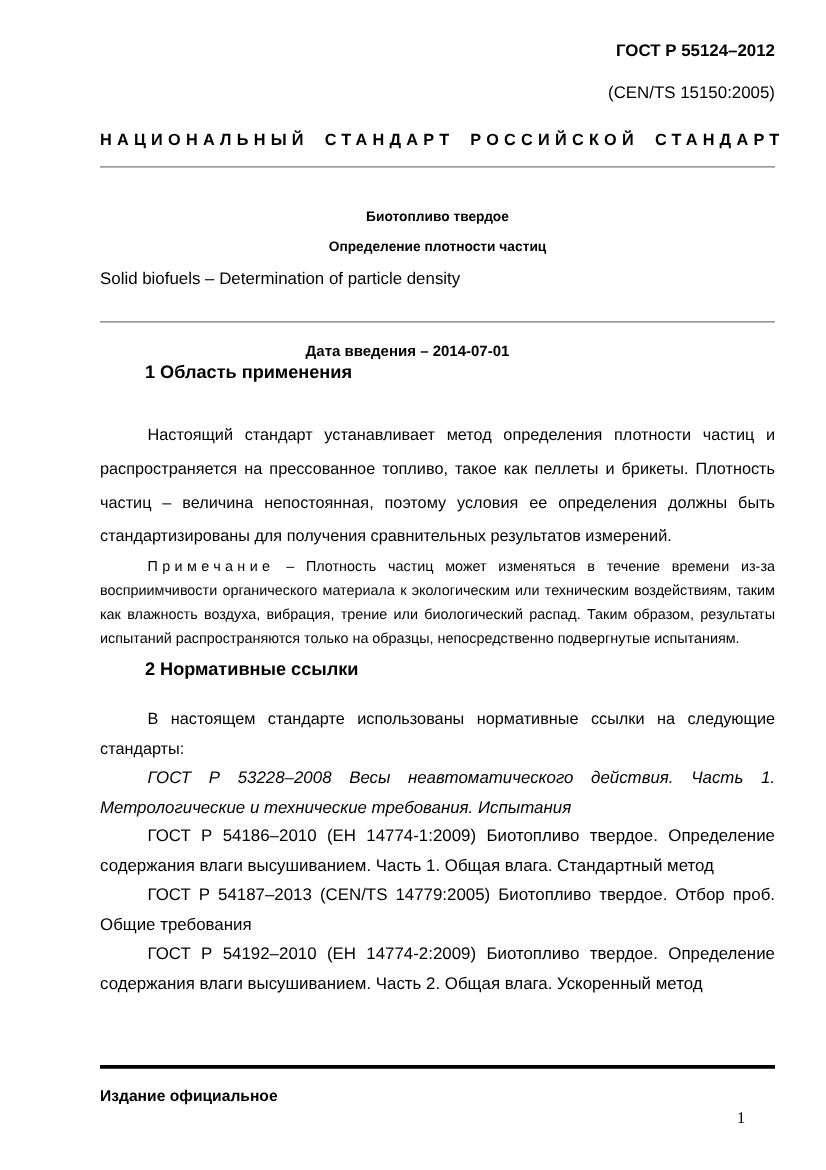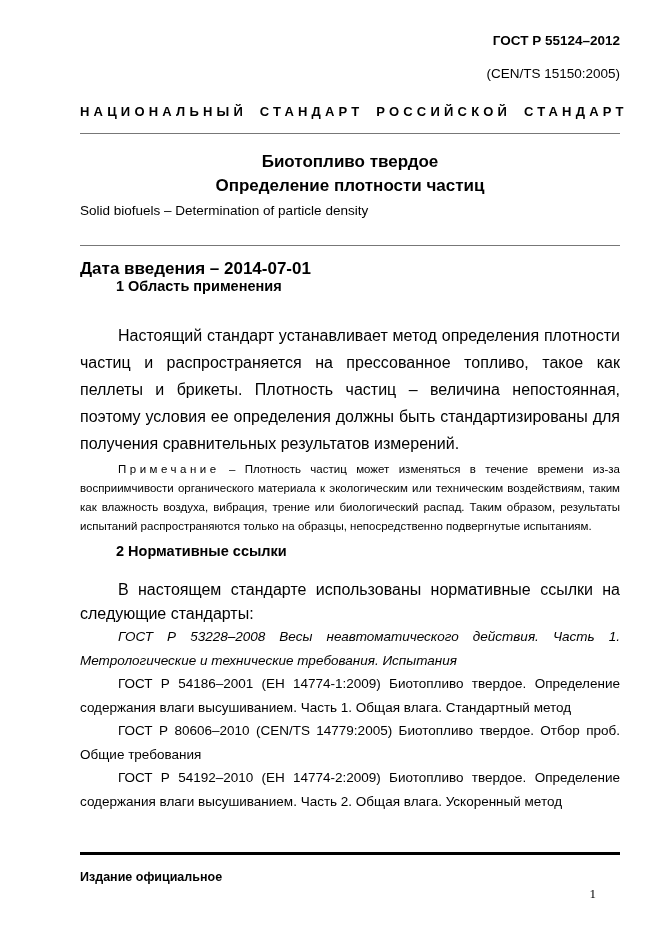--- a/index.html
+++ b/index.html
@@ -15,31 +15,31 @@
 
   .doc-number   { margin-top:33px; text-align:right; font-weight:bold; font-size:13.5px; line-height:16px; }
   .doc-ref      { margin-top:17px; text-align:right; font-weight:normal; font-size:13.5px; line-height:16px; }
   .standard-type{ margin-top:22px; font-weight:bold; font-size:13px; line-height:16px;
                   letter-spacing:4.2px; word-spacing:5px; white-space:nowrap; }
 
   .rule   { border:none; border-top:1px solid #777; height:0; margin:0; }
   .rule-1 { margin-top:13px; }
   .rule-2 { margin-top:26px; }
 
-  .title-ru { margin-top:16px; text-align:center; font-weight:bold; font-size:17px; line-height:24px; }
+  .title-ru { margin-top:28px; text-align:center; font-weight:bold; font-size:11px; line-height:24px; }
   .title-en { margin-top:5px;  text-align:left; font-size:13.5px; line-height:16px; }
 
-  .effective-date { margin-top:15px; text-align:left; padding-right:48px;
-                    font-weight:bold; font-size:17px; line-height:16px; }
+  .effective-date { margin-top:15px; text-align:center; padding-right:48px;
+                    font-weight:bold; font-size:12px; line-height:16px; }
 
   .section-heading { font-weight:bold; font-size:14.5px; line-height:18px; margin:0; padding-left:36px; }
   .h1 { }
   .h2 { margin-top:6px; }
 
-  .body-p { margin:0; font-size:16px; text-align:justify; text-indent:38px; }
+  .body-p { margin:0; font-size:13px; text-align:justify; text-indent:38px; }
   .p1  { margin-top:27px; line-height:27px; }
   .note{ margin:0; font-size:11.5px; line-height:19px; text-align:justify; text-indent:38px; padding-top:3px; }
   .note-label { letter-spacing:3.5px; }
   .p2  { margin-top:18px; line-height:23.5px; }
   .ref { margin:0; font-size:13.5px; line-height:23.5px; text-align:justify; text-indent:38px; }
   .ref-italic { font-style:italic; }
 
   .footer { position:absolute; left:80px; top:852px; width:540px;
             border-top:3px solid #000; }
   .edition-note { font-weight:bold; font-size:12.5px; line-height:15px; padding-top:15px; }
@@ -72,22 +72,22 @@
 
     <p class="body-p p1">Настоящий стандарт устанавливает метод определения плотности частиц и распространяется на прессованное топливо, такое как пеллеты и брикеты. Плотность частиц – величина непостоянная, поэтому условия ее определения должны быть стандартизированы для получения сравнительных результатов измерений.</p>
 
     <p class="note"><span class="note-label">Примечание</span><span> – Плотность частиц может изменяться в течение времени из-за восприимчивости органического материала к экологическим или техническим воздействиям, таким как влажность воздуха, вибрация, трение или биологический распад. Таким образом, результаты испытаний распространяются только на образцы, непосредственно подвергнутые испытаниям.</span></p>
 
     <h2 class="section-heading h2">2 Нормативные ссылки</h2>
 
     <p class="body-p p2">В настоящем стандарте использованы нормативные ссылки на следующие стандарты:</p>
 
     <p class="ref ref-italic">ГОСТ Р 53228–2008 Весы неавтоматического действия. Часть 1. Метрологические и технические требования. Испытания</p>
-    <p class="ref">ГОСТ Р 54186–2001 (ЕН 14774-1:2009) Биотопливо твердое. Определение содержания влаги высушиванием. Часть 1. Общая влага. Стандартный метод</p>
-    <p class="ref">ГОСТ Р 80606–2010 (CEN/TS 14779:2005) Биотопливо твердое. Отбор проб. Общие требования</p>
+    <p class="ref">ГОСТ Р 54186–2010 (ЕН 14774-1:2009) Биотопливо твердое. Определение содержания влаги высушиванием. Часть 1. Общая влага. Стандартный метод</p>
+    <p class="ref">ГОСТ Р 54187–2013 (CEN/TS 14779:2005) Биотопливо твердое. Отбор проб. Общие требования</p>
     <p class="ref">ГОСТ Р 54192–2010 (ЕН 14774-2:2009) Биотопливо твердое. Определение содержания влаги высушиванием. Часть 2. Общая влага. Ускоренный метод</p>
 
   </div>
 
   <div class="footer">
     <div class="edition-note">Издание официальное</div>
   </div>
 
   <div class="page-number">1</div>
 </div>

